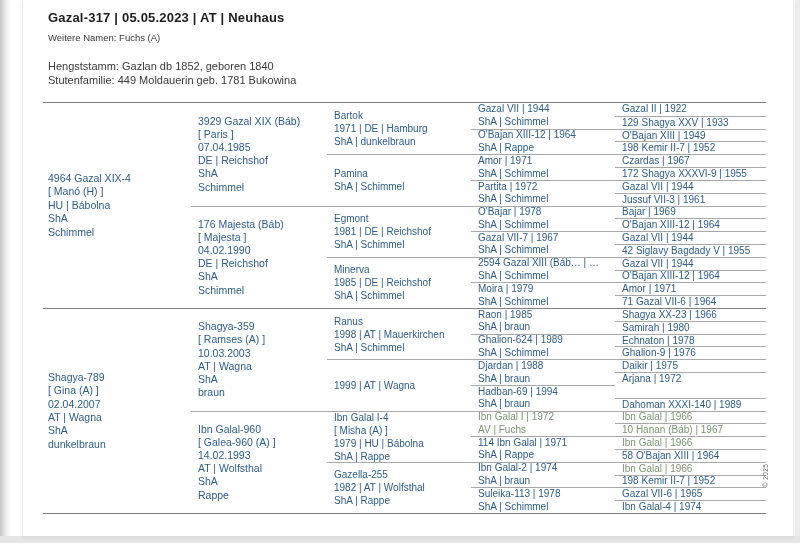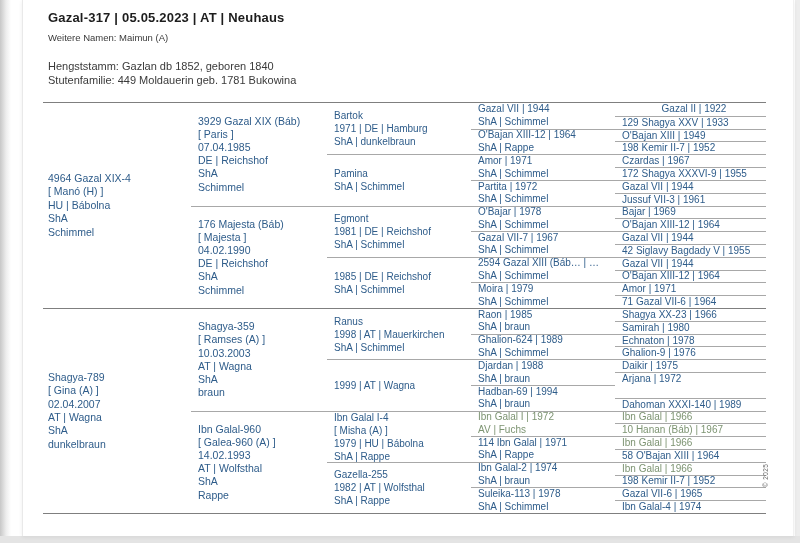--- a/index.html
+++ b/index.html
@@ -36,21 +36,21 @@
 </head>
 <body>
 
 <div class="edge-left"></div>
 <div class="edge-right"></div>
 <div class="edge-bottom"></div>
 
 <div class="card">
   <div class="header">
     <div class="title">Gazal-317 | 05.05.2023 | AT | Neuhaus</div>
-    <div class="alt-names">Weitere Namen: Maimun (A)</div>
+    <div class="alt-names">Weitere Namen: Fuchs (A)</div>
     <div class="stamm">
       <div>Hengststamm: Gazlan db 1852, geboren 1840</div>
       <div>Stutenfamilie: 449 Moldauerin geb. 1781 Bukowina</div>
     </div>
   </div>
 
   <div class="pedigree" id="pedigree">
       <div class="cell g1 no-top" style="grid-area: 1 / 1 / span 16;">
         <div>4964 Gazal XIX-4</div>
         <div>[ Manó (H) ]</div>
@@ -106,20 +106,21 @@
       <div class="cell g3" style="grid-area: 5 / 3 / span 4;">
         <div>Pamina</div>
         <div>ShA | Schimmel</div>
       </div>
       <div class="cell g3" style="grid-area: 9 / 3 / span 4;">
         <div>Egmont</div>
         <div>1981 | DE | Reichshof</div>
         <div>ShA | Schimmel</div>
       </div>
       <div class="cell g3" style="grid-area: 13 / 3 / span 4;">
+        <div>Minerva</div>
         <div>1985 | DE | Reichshof</div>
         <div>ShA | Schimmel</div>
       </div>
       <div class="cell g3 mid" style="grid-area: 17 / 3 / span 4;">
         <div>Ranus</div>
         <div>1998 | AT | Mauerkirchen</div>
         <div>ShA | Schimmel</div>
       </div>
       <div class="cell g3" style="grid-area: 21 / 3 / span 4; gap: 40px;">
         <div>Tuna</div>
@@ -194,21 +195,21 @@
         <div>ShA | Rappe</div>
       </div>
       <div class="cell g4" style="grid-area: 29 / 4 / span 2;">
         <div>Ibn Galal-2 | 1974</div>
         <div>ShA | braun</div>
       </div>
       <div class="cell g4" style="grid-area: 31 / 4 / span 2;">
         <div>Suleika-113 | 1978</div>
         <div>ShA | Schimmel</div>
       </div>
-      <div class="cell g5 no-top" style="grid-area: 1 / 5 / span 1; text-align: center;">
+      <div class="cell g5 no-top" style="grid-area: 1 / 5 / span 1;">
         <div>Gazal II | 1922</div>
       </div>
       <div class="cell g5" style="grid-area: 2 / 5 / span 1;">
         <div>129 Shagya XXV | 1933</div>
       </div>
       <div class="cell g5" style="grid-area: 3 / 5 / span 1;">
         <div>O'Bajan XIII | 1949</div>
       </div>
       <div class="cell g5" style="grid-area: 4 / 5 / span 1;">
         <div>198 Kemir II-7 | 1952</div>

